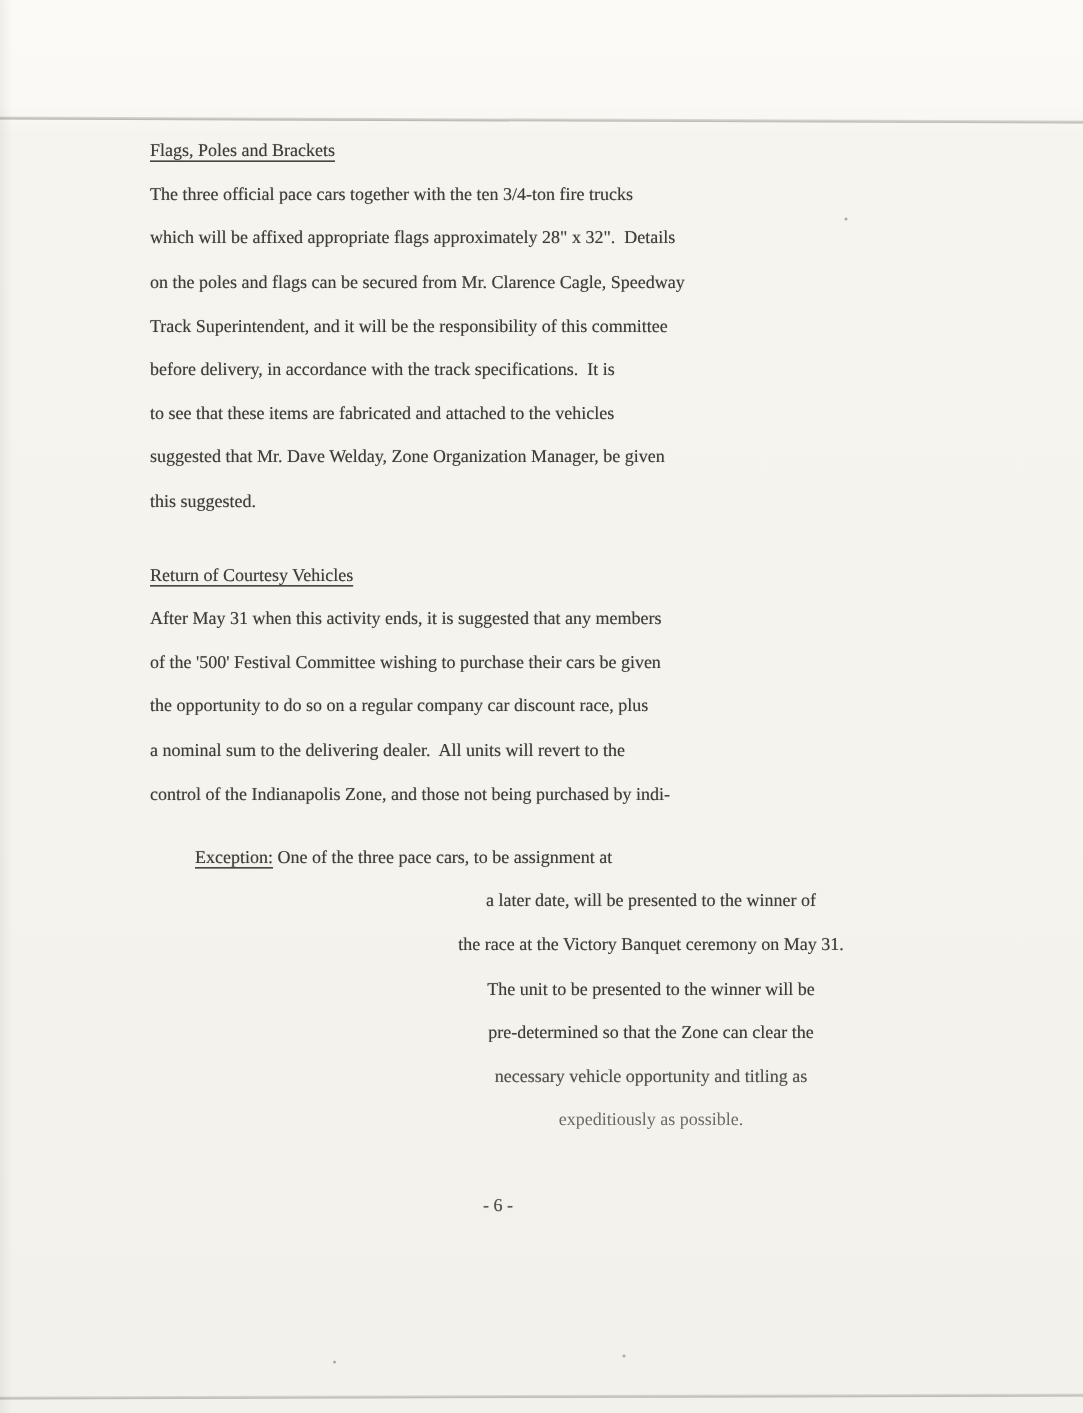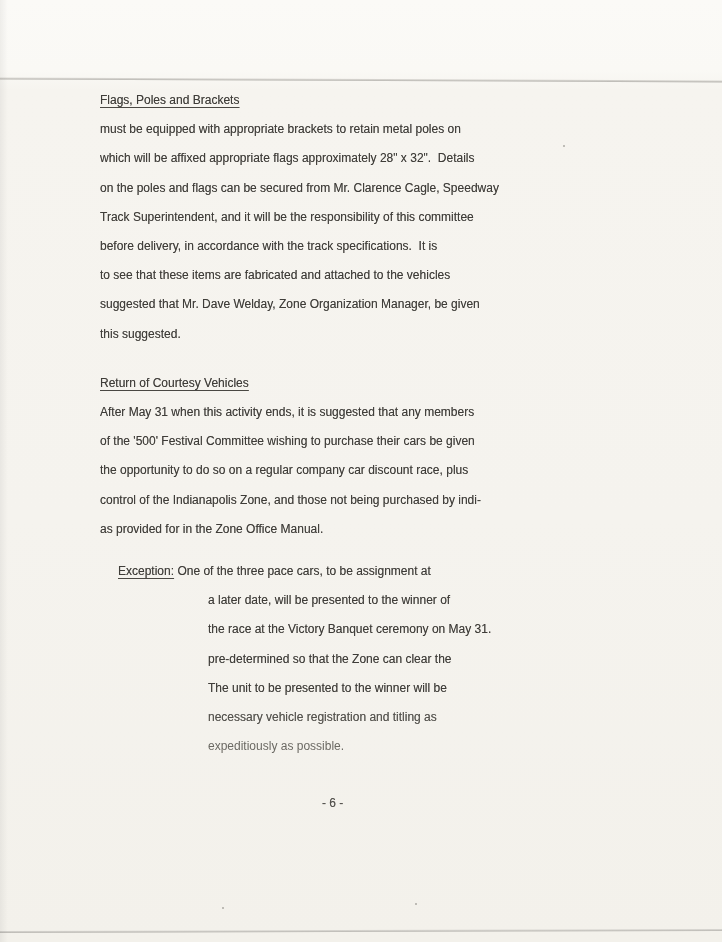--- a/index.html
+++ b/index.html
@@ -1,21 +1,21 @@
 <!DOCTYPE html>
 <html><head>
 <meta charset="utf-8">
 <style>
   html,body{margin:0;padding:0;background:#e9e7e2;}
   .page{
     position:relative;
     width:722px;height:942px;
     overflow:hidden;
     background:linear-gradient(180deg,#fbfaf7 0px,#faf9f5 70px,#f6f4ef 90px,#f5f3ee 55%,#f3f1eb 100%);
-    font-family:Liberation Sans, sans-serif;
+    font-family:Liberation Serif, serif;
     font-size:12px;
     color:#3f3d39;
     text-shadow:0 0 0.5px rgba(62,60,56,0.55);
   }
   .page::after{ 
     content:"";position:absolute;top:0;left:0;width:8px;height:100%;
     background:linear-gradient(90deg,rgba(0,0,0,0.05),rgba(0,0,0,0));
     pointer-events:none;
   }
   .scan-line{
@@ -35,68 +35,69 @@
     text-decoration-color:#4a4843;
   }
   .section-2{margin-top:20px;}
   .exception{margin-top:13px;margin-left:18px;}
   .exc-first{line-height:29.2px;white-space:pre;}
   .exc-label{
     text-decoration:underline;
     text-underline-offset:3px;
     text-decoration-thickness:1px;
     text-decoration-color:#4a4843;
+    margin-left:12px;
   }
-  .cont .t-line{padding-left:90px;}
+  .cont .t-line{padding-left:90px;text-align:center;}
   .cont .t-line:nth-last-child(2){color:#56544f;}
   .cont .t-line:last-child{color:#6b6963;text-shadow:none;}
   .page-number{margin-top:28px;padding-left:222px;line-height:29.2px;color:#53514d;white-space:pre;}
 </style>
 </head>
 <body>
 
 <div class="page">
 
   <div class="scan-line top"></div>
 
   <div class="content">
 
     <section class="section-1">
       <div class="heading">Flags, Poles and Brackets</div>
       <div class="para">
-          <div class="t-line">must be equipped with appropriate brackets to retain metal poles on</div>
+          <div class="t-line">The three official pace cars together with the ten 3/4-ton fire trucks</div>
           <div class="t-line">which will be affixed appropriate flags approximately 28" x 32".  Details</div>
           <div class="t-line">on the poles and flags can be secured from Mr. Clarence Cagle, Speedway</div>
           <div class="t-line">Track Superintendent, and it will be the responsibility of this committee</div>
           <div class="t-line">before delivery, in accordance with the track specifications.  It is</div>
           <div class="t-line">to see that these items are fabricated and attached to the vehicles</div>
           <div class="t-line">suggested that Mr. Dave Welday, Zone Organization Manager, be given</div>
           <div class="t-line">this suggested.</div>
         </div>
     </section>
 
     <section class="section-2">
       <div class="heading">Return of Courtesy Vehicles</div>
       <div class="para">
           <div class="t-line">After May 31 when this activity ends, it is suggested that any members</div>
           <div class="t-line">of the '500' Festival Committee wishing to purchase their cars be given</div>
           <div class="t-line">the opportunity to do so on a regular company car discount race, plus</div>
+          <div class="t-line">a nominal sum to the delivering dealer.  All units will revert to the</div>
           <div class="t-line">control of the Indianapolis Zone, and those not being purchased by indi-</div>
-          <div class="t-line">as provided for in the Zone Office Manual.</div>
         </div>
     </section>
 
     <div class="exception">
       <div class="exc-first"><span class="exc-label">Exception:</span> <span>One of the three pace cars, to be assignment at</span></div>
       <div class="cont">
           <div class="t-line">a later date, will be presented to the winner of</div>
           <div class="t-line">the race at the Victory Banquet ceremony on May 31.</div>
+          <div class="t-line">The unit to be presented to the winner will be</div>
           <div class="t-line">pre-determined so that the Zone can clear the</div>
-          <div class="t-line">The unit to be presented to the winner will be</div>
-          <div class="t-line">necessary vehicle registration and titling as</div>
+          <div class="t-line">necessary vehicle opportunity and titling as</div>
           <div class="t-line">expeditiously as possible.</div>
         </div>
     </div>
 
     <div class="page-number">- 6 -</div>
 
   </div>
 
   <div class="speck" style="left:222px;top:907px;"></div>
   <div class="speck" style="left:415px;top:903px;"></div>

